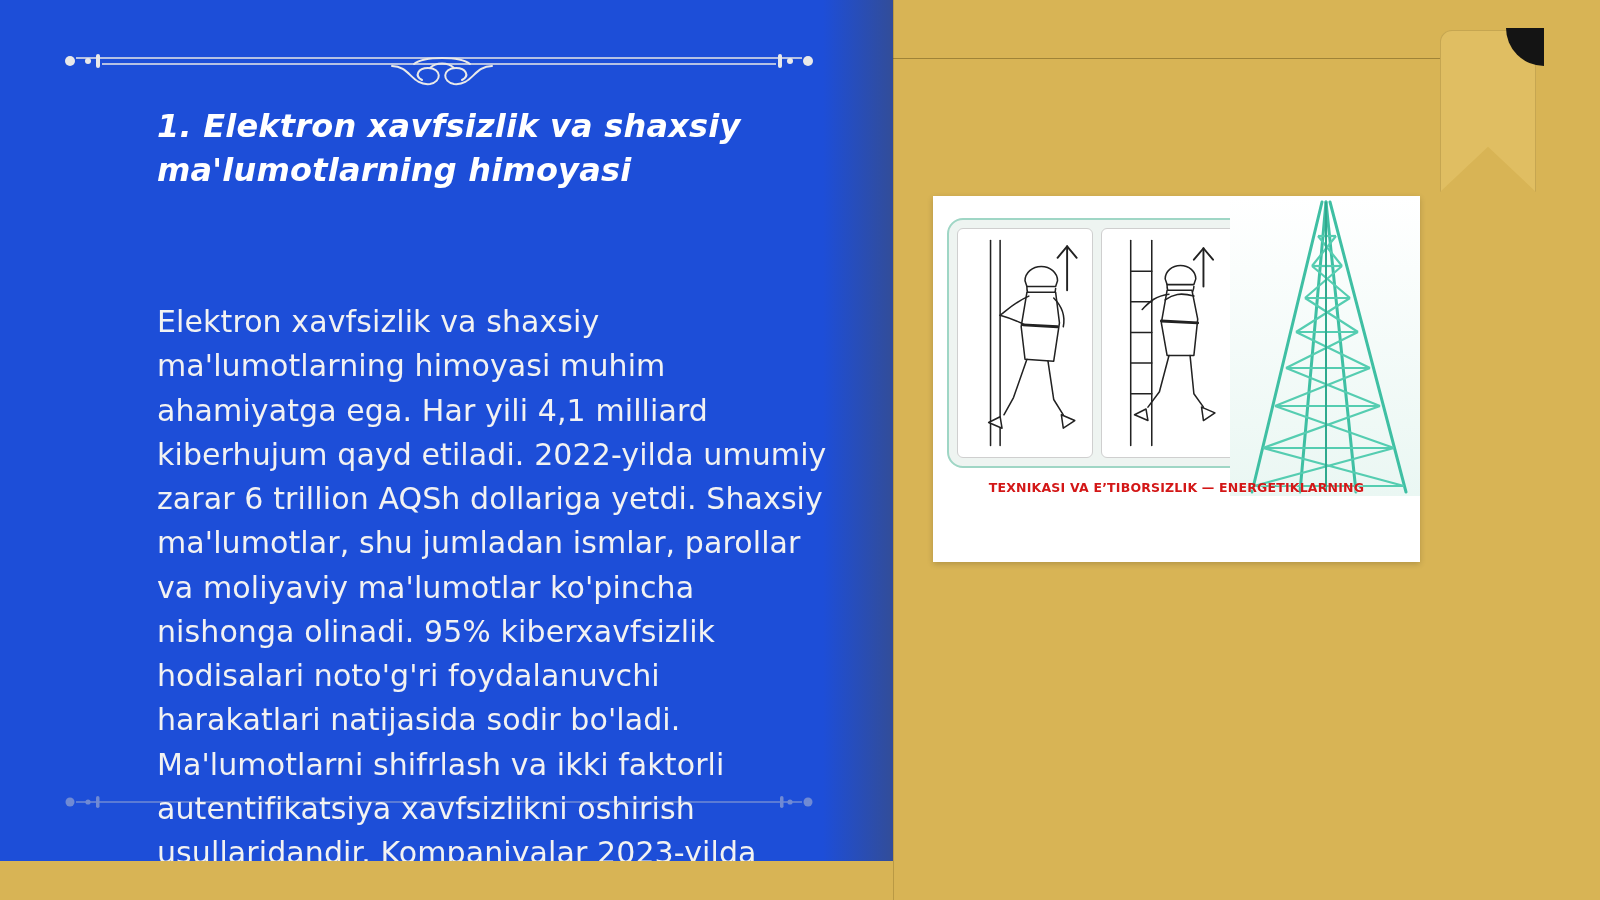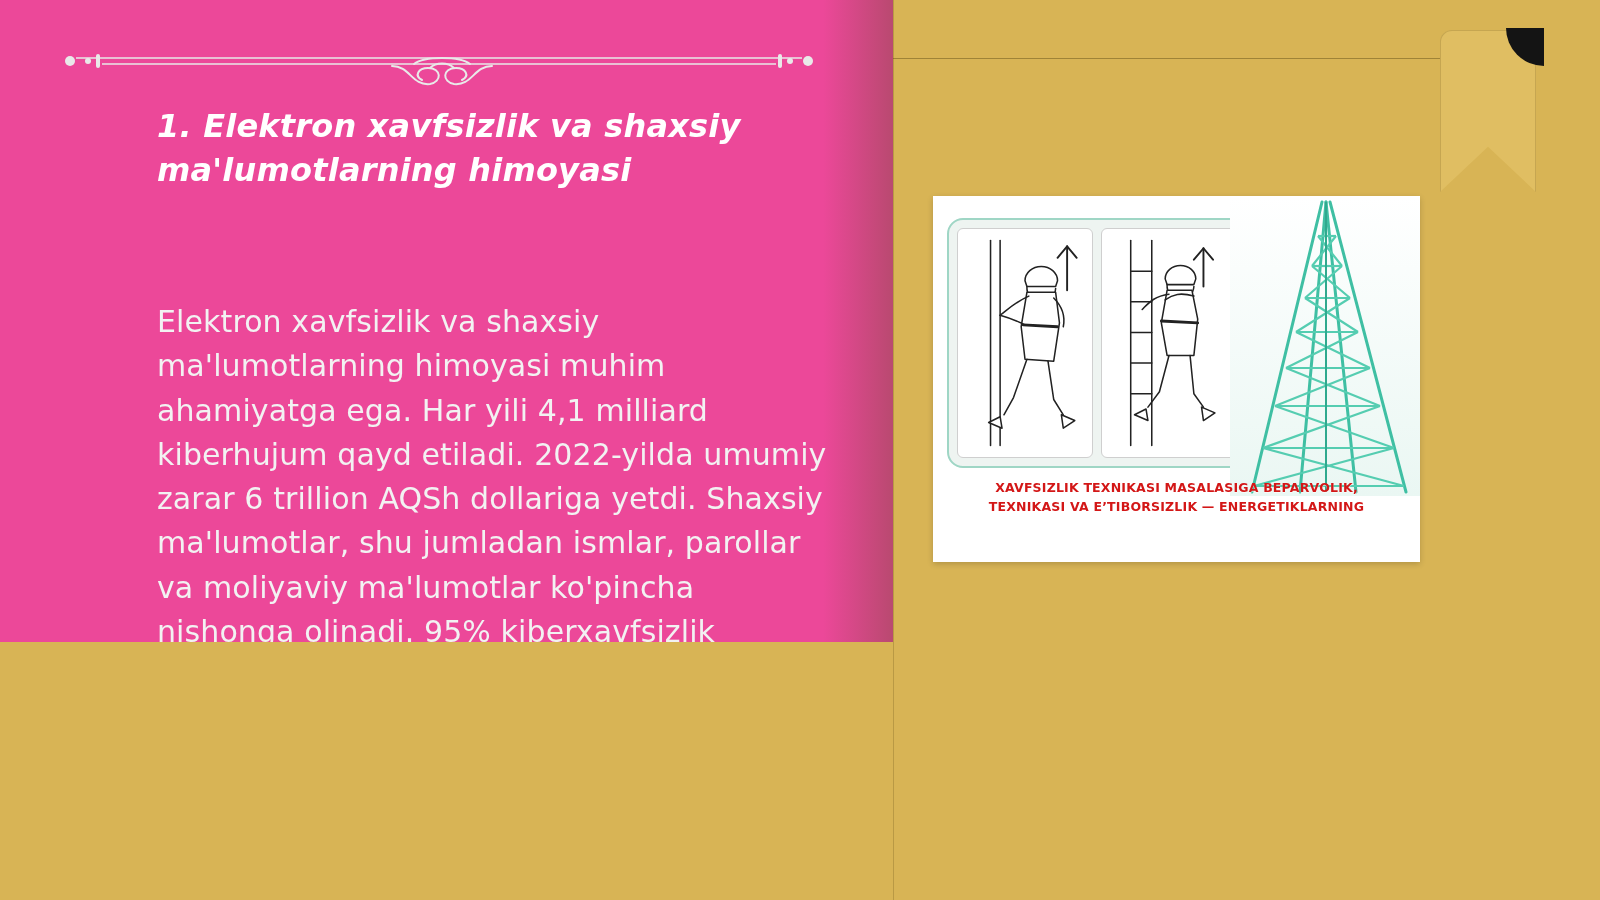--- a/index.html
+++ b/index.html
@@ -21,22 +21,22 @@
     background: #d8b455;
     overflow: hidden;
   }
 
   
   .left-panel {
     position: absolute;
     left: 0;
     top: 0;
     width: 893px;
-    height: 642px;
-    background: #ec4899;
+    height: 861px;
+    background: #1d4ed8;
     overflow: hidden;
   }
   .left-panel::after {
     
     content: "";
     position: absolute;
     right: 0;
     top: 0;
     width: 70px;
     height: 100%;
@@ -375,19 +375,18 @@
             <path d="M45 210 L164 252 M150 210 L33 252"></path>
             <path d="M33 252 L174 290 M164 252 L24 290"></path>
           </g>
           <g stroke="#2fa98e" stroke-width="2" fill="none">
             <path d="M96 6 L96 296"></path>
           </g>
         </svg>
       </div>
 
       <div class="caption">
-        <div>XAVFSIZLIK TEXNIKASI MASALASIGA BEPARVOLIK,</div>
         <div>TEXNIKASI VA E’TIBORSIZLIK — ENERGETIKLARNING</div>
       </div>
     </div>
   </div>
 
 </div>
 
 </body></html>

